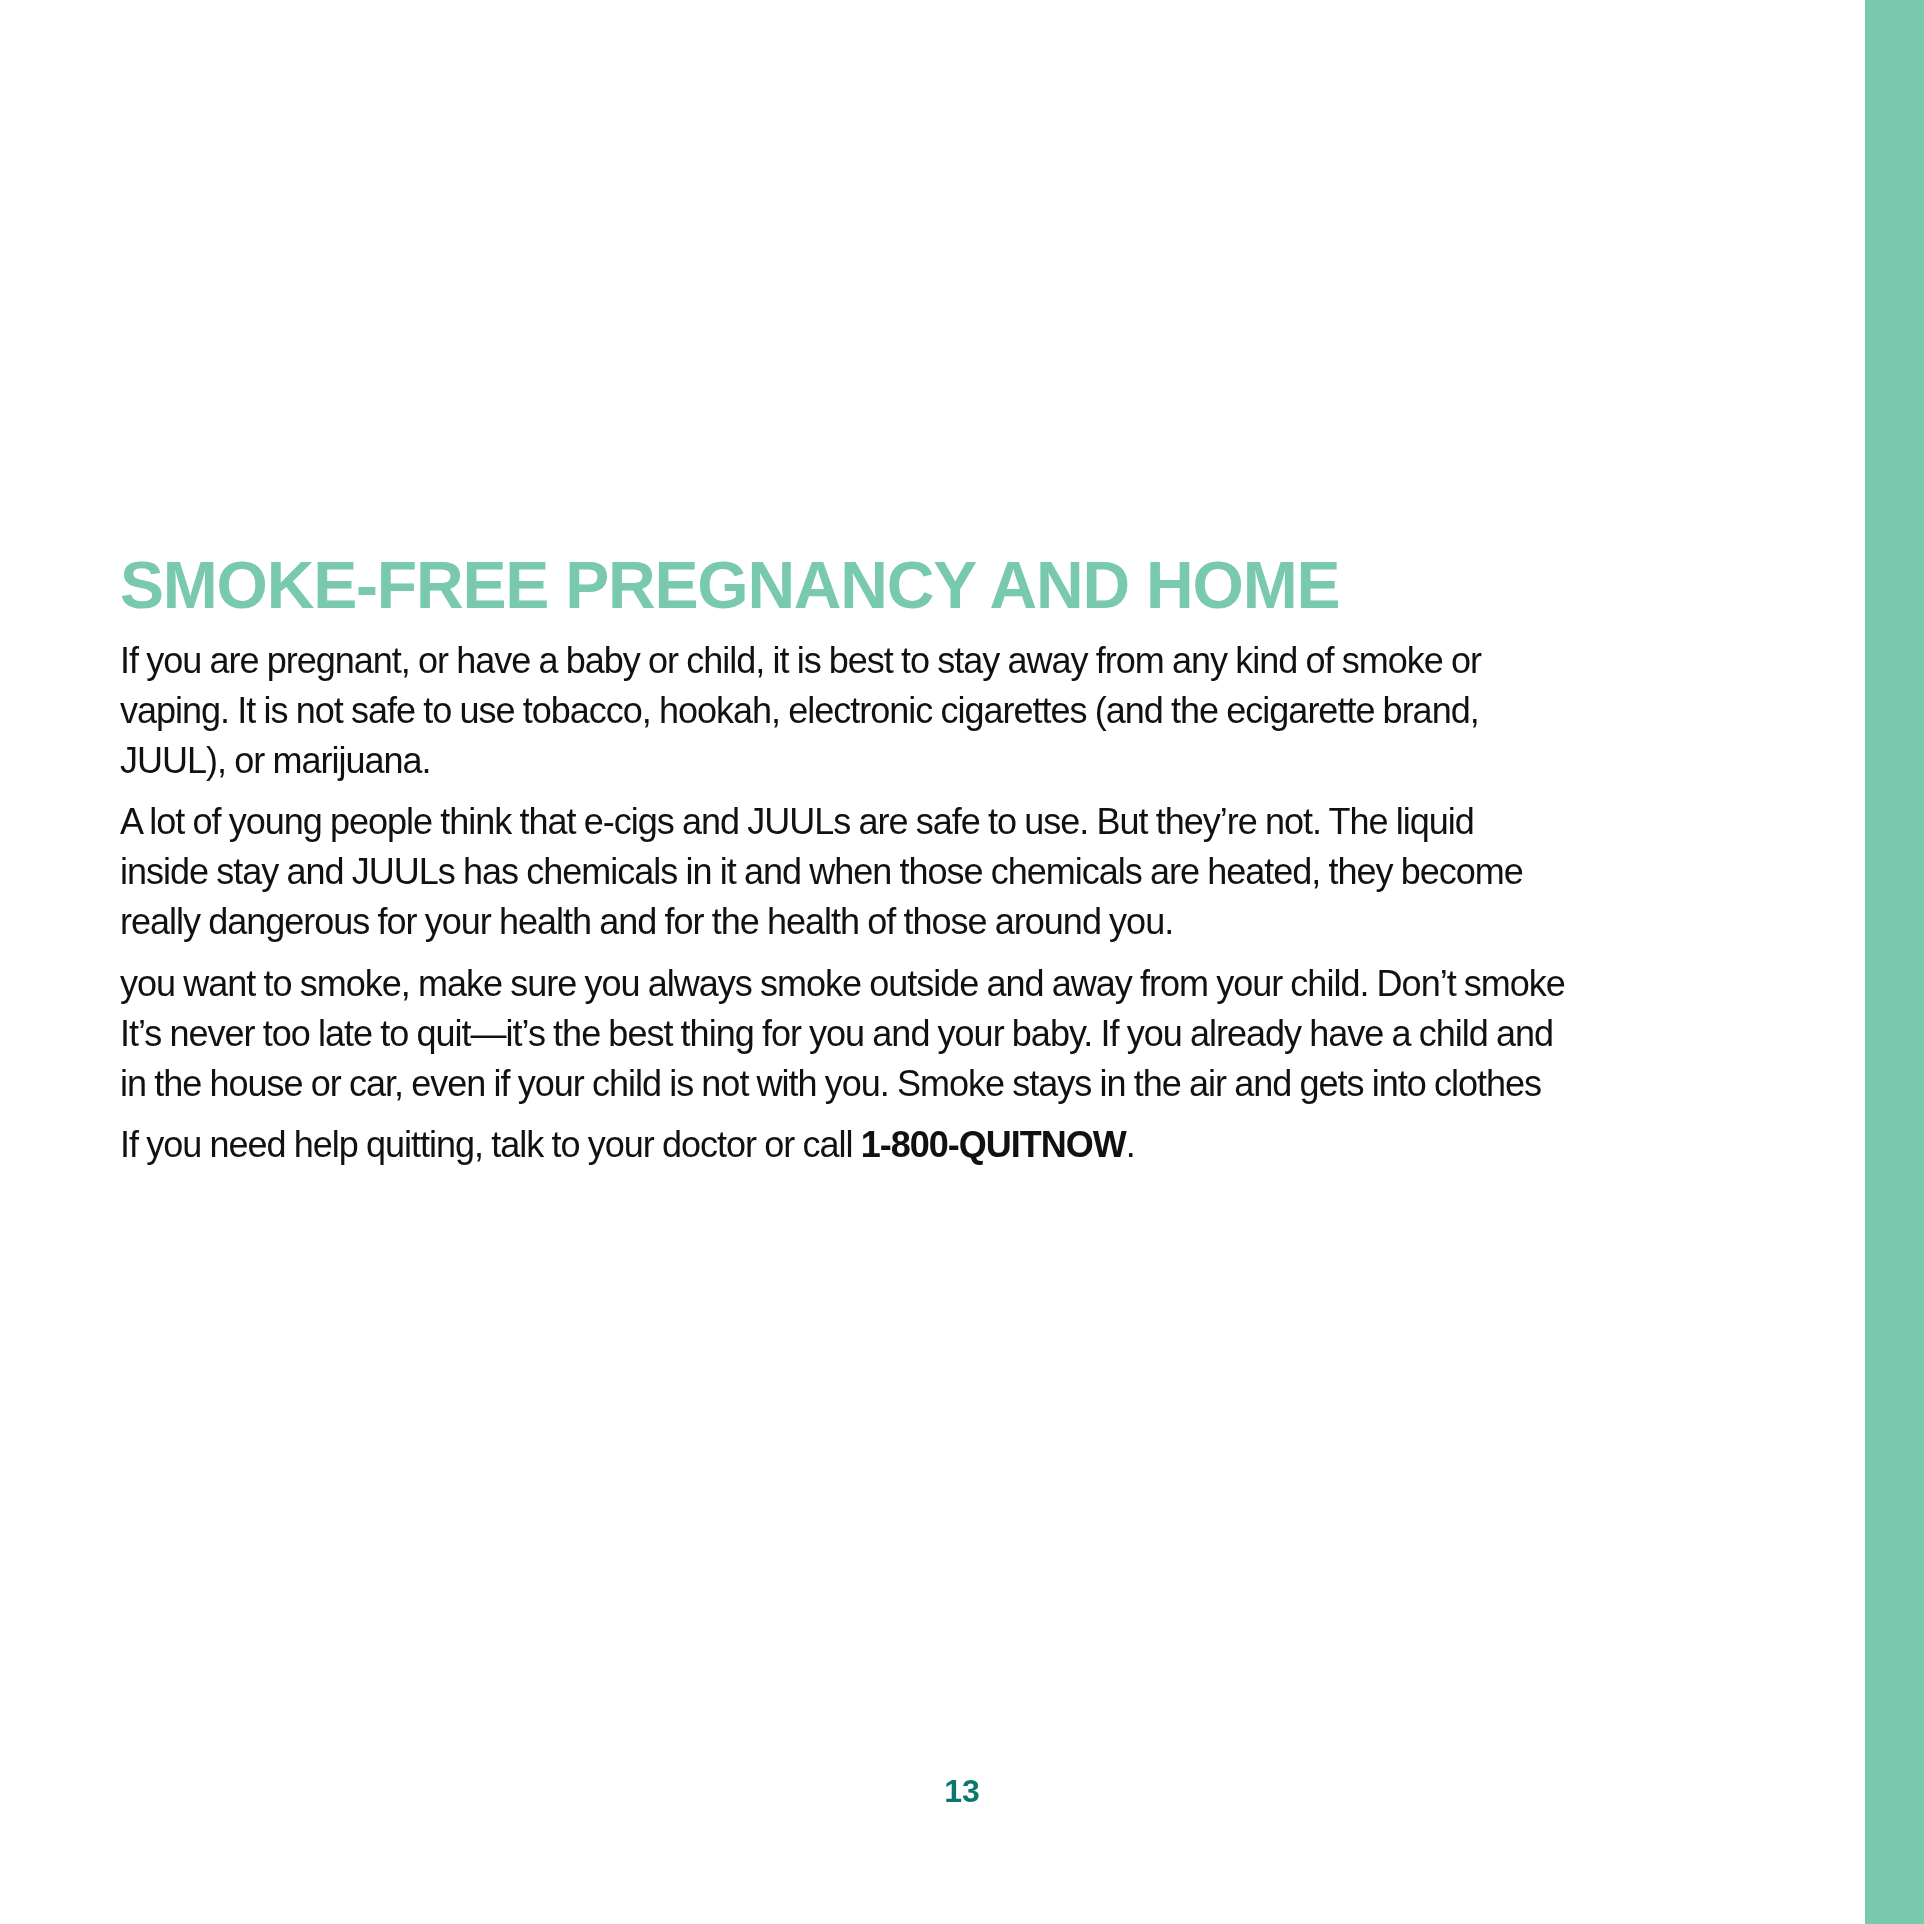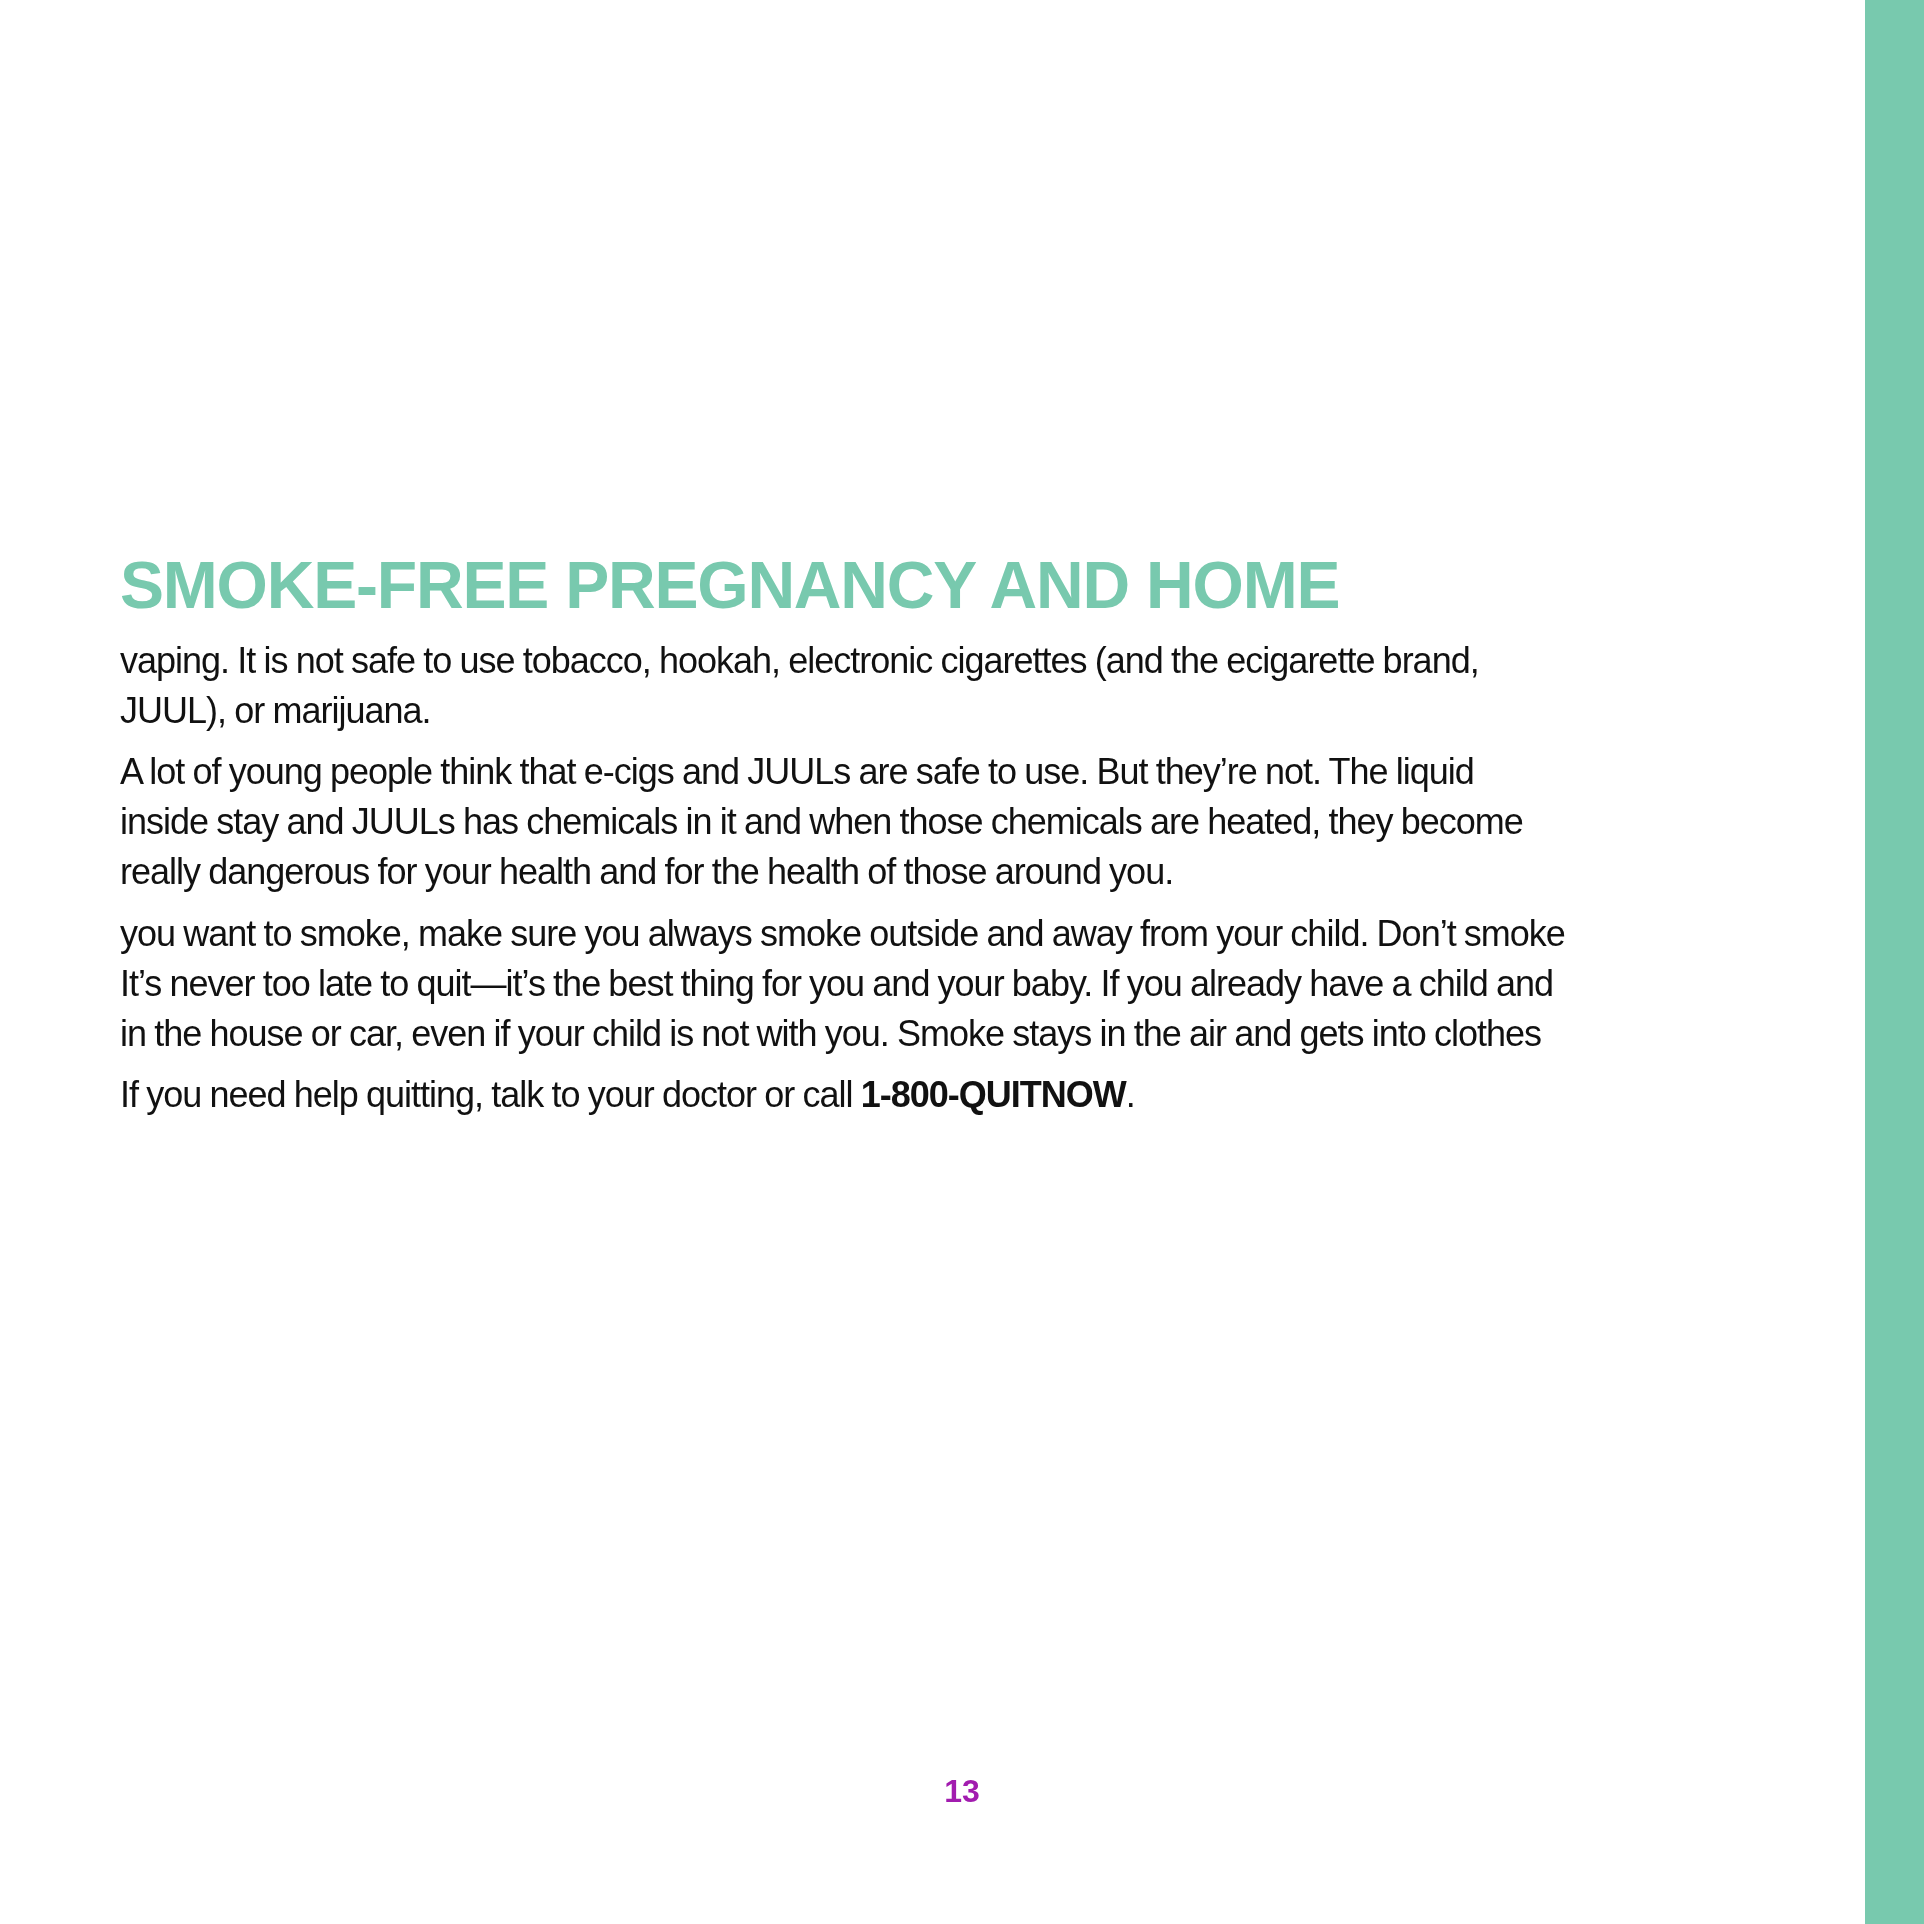--- a/index.html
+++ b/index.html
@@ -57,32 +57,33 @@
       text-align: center;
     }
     .page-number {
       position: absolute;
       top: 1773px;
       left: 882px;
       width: 160px;
       text-align: center;
       font-size: 32px;
       font-weight: bold;
-      color: #a21caf;
+      color: #0f766e;
     }
   </style>
 </head>
 <body>
 
 <div class="side-bar"></div>
 
 <div class="content">
   <h1 class="title">SMOKE-FREE PREGNANCY AND HOME</h1>
 
   <p class="para">
+    <span class="line">If you are pregnant, or have a baby or child, it is best to stay away from any kind of smoke or</span>
     <span class="line">vaping. It is not safe to use tobacco, hookah, electronic cigarettes (and the ecigarette brand,</span>
     <span class="line">JUUL), or marijuana.</span>
   </p>
 
   <p class="para">
     <span class="line">A lot of young people think that e-cigs and JUULs are safe to use. But they’re not. The liquid</span>
     <span class="line">inside stay and JUULs has chemicals in it and when those chemicals are heated, they become</span>
     <span class="line">really dangerous for your health and for the health of those around you.</span>
   </p>
 

